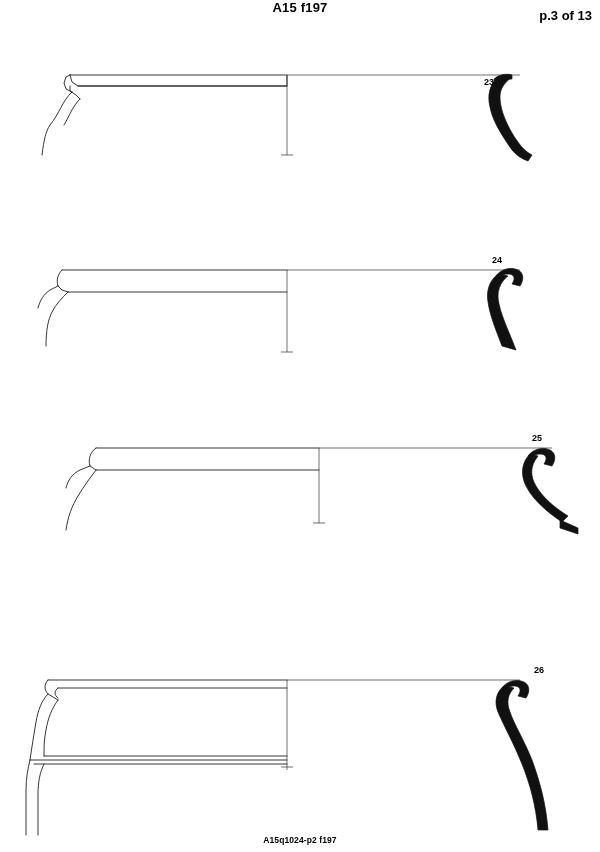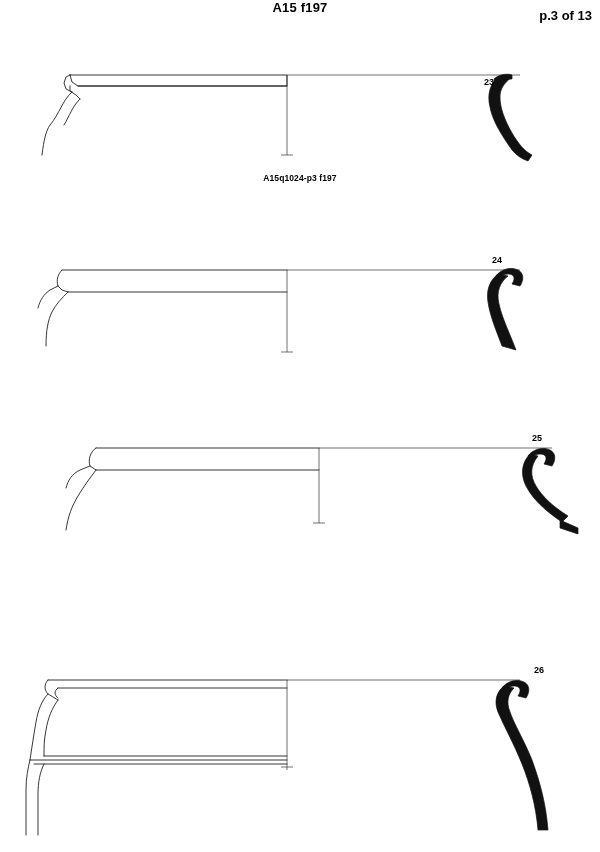--- a/index.html
+++ b/index.html
@@ -95,21 +95,20 @@
 
       <path class="ln-thin" d="M287,20 L520,20"></path>
 
       <path class="ln-thin" d="M287,20 L287,100"></path>
       <path class="ln-thin" d="M281,100 L293,100"></path>
 
       <path class="solid" d="M497,22 C490,30 487,40 490,52 C492,64 500,78 512,95 C516,100 522,104 528,106 L532,100 C524,96 518,88 512,78 C504,64 500,52 500,42 C500,34 504,28 512,22 Z"></path>
       <path class="solid" d="M494,24 C498,20 506,18 512,20 L512,24 C506,24 500,26 497,30 Z"></path>
     </svg>
     <div class="fig-number" style="top:22px;left:484px;">23</div>
-    <div class="fig-caption" style="top:118px;">A15q1024-p3 f197</div>
   </div>
 
   <div class="fig" style="top:250px;height:120px;">
     <svg width="600" height="120" viewBox="0 0 600 120">
       <path class="ln" d="M62,20 C58,24 56,30 58,36 L62,40 L68,42"></path>
       <path class="ln" d="M62,20 L287,20"></path>
       <path class="ln" d="M68,42 L287,42"></path>
       <path class="ln" d="M58,36 L50,40 C44,44 40,50 38,58"></path>
       <path class="ln" d="M68,42 C62,48 56,54 52,62 C48,70 46,80 46,96"></path>
       <path class="ln-thin" d="M287,20 L520,20"></path>
@@ -152,15 +151,16 @@
       <path class="ln" d="M30,100 L287,100"></path>
       <path class="ln" d="M30,100 C28,108 26,118 26,130 L26,175"></path>
       <path class="ln" d="M44,104 C40,112 38,122 38,134 L38,175"></path>
       <path class="ln-thin" d="M287,20 L520,20"></path>
       <path class="ln-thin" d="M287,20 L287,110"></path>
       <path class="ln-thin" d="M281,107 L293,107"></path>
       <path class="solid" d="M504,26 C496,32 494,42 498,52 C504,66 514,84 522,104 C530,124 536,146 538,170 L548,170 C546,144 540,122 532,100 C524,80 514,64 510,52 C506,42 508,34 514,28 Z"></path>
       <path class="solid" d="M502,28 C506,22 516,18 524,22 C530,25 530,32 526,38 L518,36 C522,30 520,26 514,26 C510,26 506,28 504,30 Z"></path>
     </svg>
     <div class="fig-number" style="top:5px;left:506px;margin-left:28px;">26</div>
+    <div class="fig-caption" style="top:175px;">A15q1024-p2  f197</div>
   </div>
 
 </div>
 
 </body></html>

